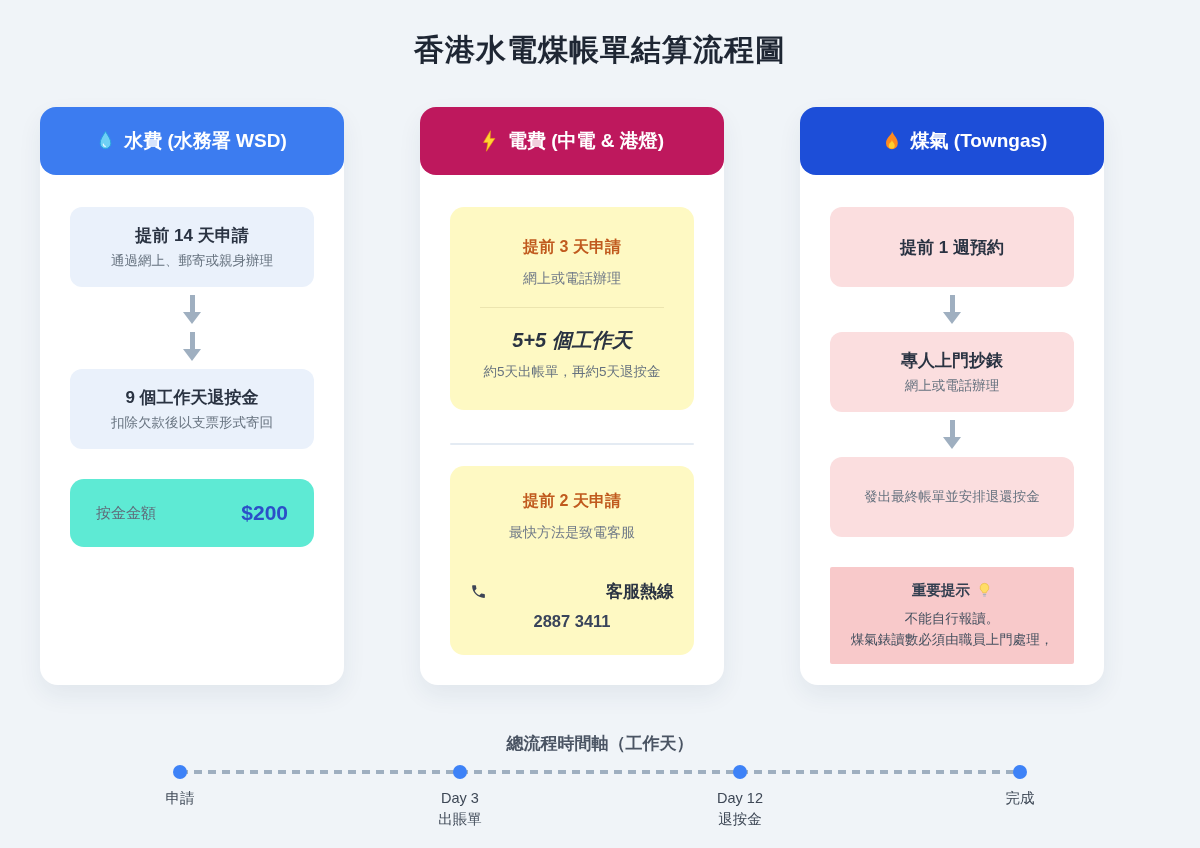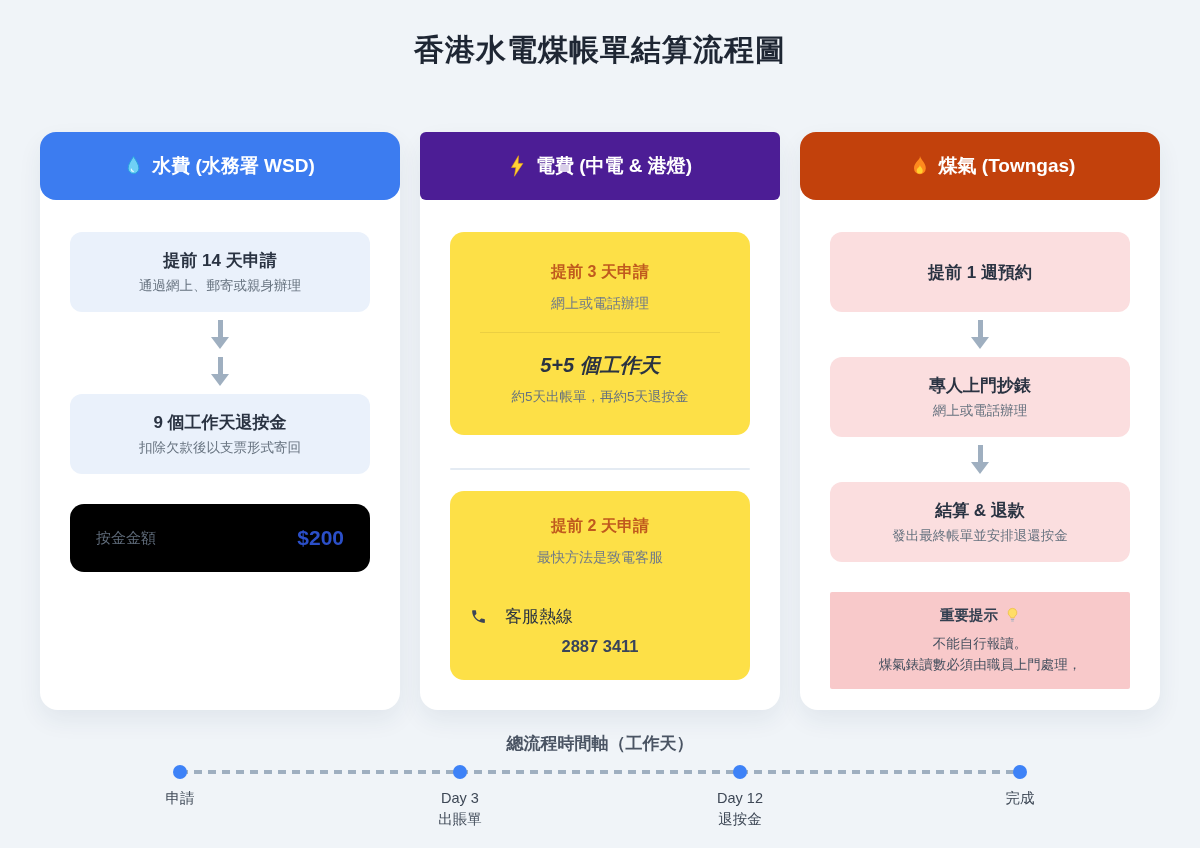--- a/index.html
+++ b/index.html
@@ -8,33 +8,33 @@
   .canvas { position:relative; width:1200px; height:848px; background:#f0f4f8; overflow:hidden; }
 
   .page-title {
     position:absolute; top:30px; left:0; width:100%;
     text-align:center; font-size:30px; font-weight:700; color:#1e2633;
     letter-spacing:1px;
   }
 
   
   .card {
-    position:absolute; top:132px; width:360px; height:578px;
+    position:absolute; top:107px; width:304px; height:578px;
     background:#ffffff; border-radius:18px;
     box-shadow:0 10px 24px rgba(30,50,90,.07);
   }
   .card-1 { left:40px; } .card-2 { left:420px; } .card-3 { left:800px; }
 
   .card-header {
     height:68px; border-radius:16px; display:flex; align-items:center;
     justify-content:center; gap:10px; color:#fff; font-size:19px; font-weight:700;
   }
   .hdr-water { background:#3c7cf0; }
-  .hdr-elec  { background:#4c1d95;border-radius:6px; }
-  .hdr-gas   { background:#c2410c;padding-left:25px; }
+  .hdr-elec  { background:#be185d; }
+  .hdr-gas   { background:#1d4ed8;padding-left:25px; }
   .hdr-icon { display:flex; align-items:center; }
 
   .card-body { padding:32px 30px 0 30px; }
 
   
   .step {
     height:80px; border-radius:12px; text-align:center;
     display:flex; flex-direction:column; justify-content:center; gap:5px;
     padding:6px 10px;
   }
@@ -43,40 +43,40 @@
   .step-title { font-size:17px; font-weight:700; color:#2a3342; }
   .step-desc  { font-size:13.5px; color:#66727f; }
 
   .arrow { display:flex; flex-direction:column; align-items:center; margin:8px 0; }
   .arrow-shaft { width:5px; height:17px; background:#9fafc0; }
   .arrow-head  { width:0; height:0; border-left:9px solid transparent;
                  border-right:9px solid transparent; border-top:12px solid #9fafc0; }
 
   
   .deposit {
-    margin-top:30px; height:68px; background:#000000; border-radius:14px;
+    margin-top:30px; height:68px; background:#5eead4; border-radius:14px;
     display:flex; align-items:center; justify-content:space-between; padding:0 26px;
   }
   .deposit-label { font-size:15px; color:#5f6b7a; }
   .deposit-value { font-size:21px; font-weight:800; color:#2b4fc8; }
 
   
   .panel {
-    background:#fde047; border-radius:14px; text-align:center;
+    background:#fef9c3; border-radius:14px; text-align:center;
     display:flex; flex-direction:column; justify-content:center; padding:26px 20px;
   }
   .panel-a { height:203px; }
   .panel-b { height:189px; }
   .p-title { font-size:16px; font-weight:700; color:#c05a1e; }
   .p-desc  { font-size:14px; color:#707a88; margin-top:12px; }
   .p-divider { height:1px; background:rgba(110,90,30,.12); margin:19px 10px; }
   .p-big   { font-size:20px; font-weight:800; color:#2a3342;font-style:italic; }
   .p-small { font-size:13.5px; color:#66727f; margin-top:9px; }
-  .hotline-row { display:flex; align-items:center; justify-content:flex-start; gap:18px;
-                 font-size:17px; font-weight:400; color:#2a3342; }
+  .hotline-row { display:flex; align-items:center; justify-content:space-between; gap:12px;
+                 font-size:17px; font-weight:700; color:#2a3342; }
   .hotline-num { font-size:16.5px; font-weight:700; color:#39445a; margin-top:9px; }
   .card-divider { height:2px; background:#e4ebf3; border-radius:1px; margin:33px 0 21px 0; }
 
   
   .note {
     margin-top:30px; height:97px; background:#f8c9ca; border-radius:2px;
     display:flex; flex-direction:column; justify-content:center; text-align:center;
     padding:8px 16px;
   }
   .note-title { display:flex; align-items:center; justify-content:center; gap:7px;
@@ -199,21 +199,20 @@
       </div>
       <div class="step step-pink">
         <div class="step-title">專人上門抄錶</div>
         <div class="step-desc">網上或電話辦理</div>
       </div>
       <div class="arrow">
         <div class="arrow-shaft"></div>
           <div class="arrow-head"></div>
       </div>
       <div class="step step-pink">
-        <div class="step-title">結算 &amp; 退款</div>
         <div class="step-desc">發出最終帳單並安排退還按金</div>
       </div>
       <div class="note">
         <div class="note-title">
           <span>重要提示</span>
           <span class="hdr-icon">
             <svg width="15" height="17" viewBox="0 0 24 27">
               <path d="M12 2a7 7 0 0 0-4.2 12.6c.8.6 1.4 1.6 1.4 2.6h5.6c0-1 .6-2 1.4-2.6A7 7 0 0 0 12 2z" fill="#ffdd66" stroke="#e8b93c" stroke-width="1"></path>
               <rect x="9.2" y="18.6" width="5.6" height="1.9" rx=".9" fill="#a9b2bf"></rect>
               <rect x="9.8" y="21.4" width="4.4" height="1.7" rx=".8" fill="#a9b2bf"></rect>

